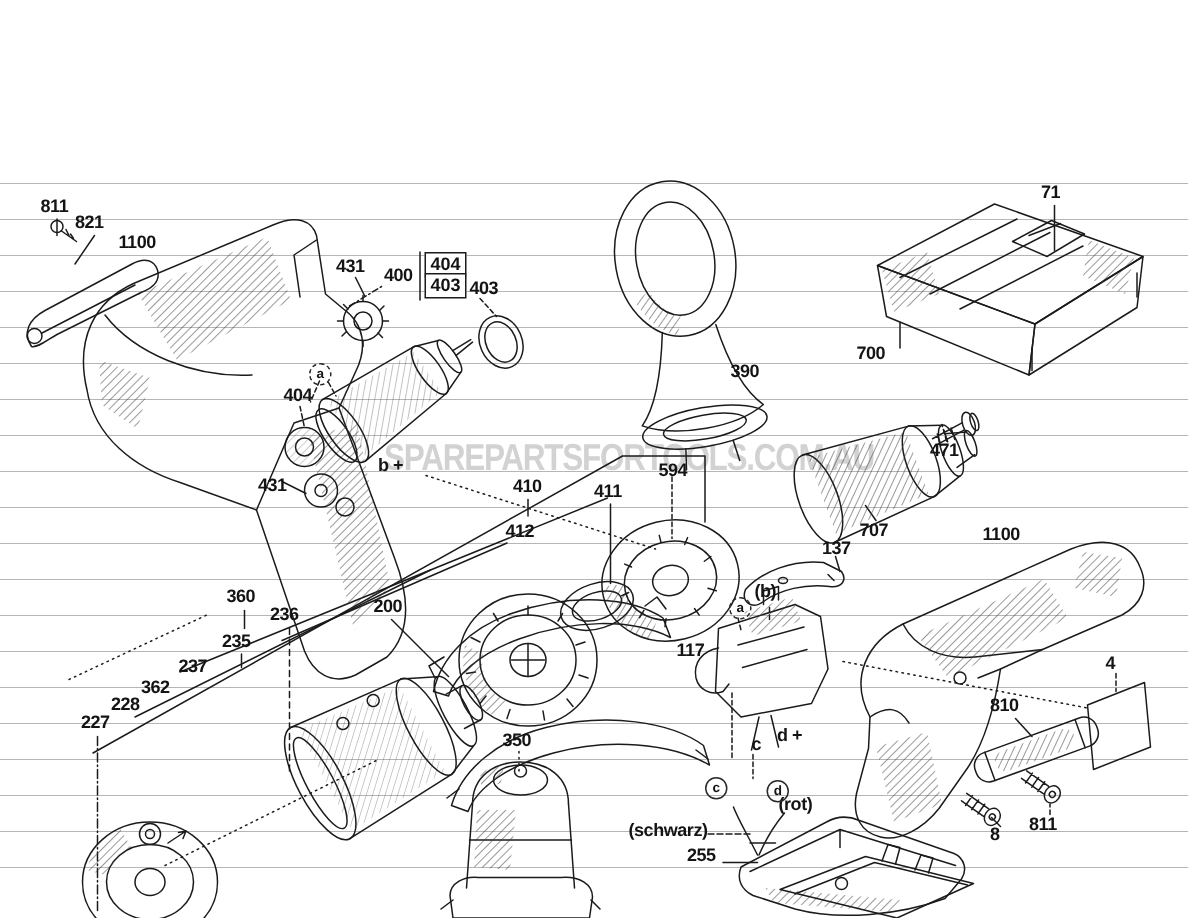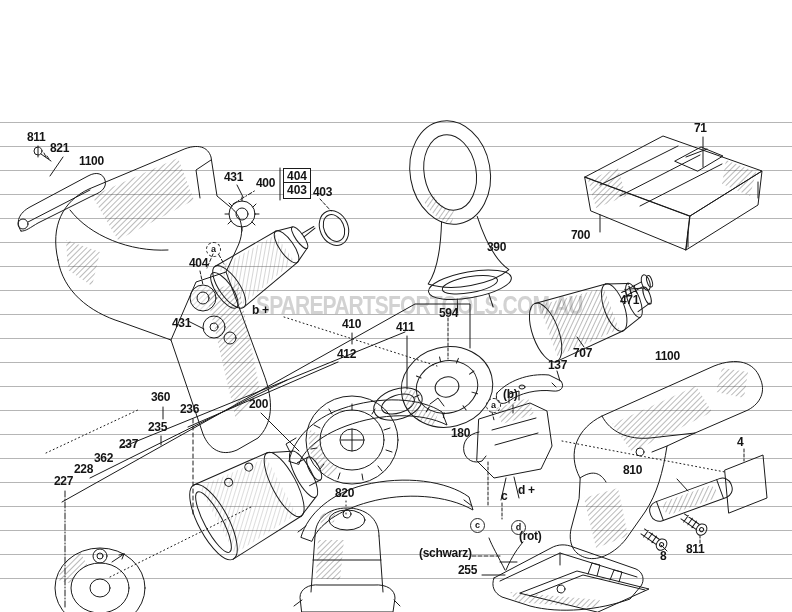--- a/index.html
+++ b/index.html
@@ -311,26 +311,26 @@
   <div class="lbl" style="left:548px;top:359px">137</div>
   <div class="lbl" style="left:655px;top:350px">1100</div>
   <div class="lbl" style="left:151px;top:391px">360</div>
   <div class="lbl" style="left:180px;top:403px">236</div>
   <div class="lbl" style="left:148px;top:421px">235</div>
   <div class="lbl" style="left:119px;top:438px">237</div>
   <div class="lbl" style="left:94px;top:452px">362</div>
   <div class="lbl" style="left:74px;top:463px">228</div>
   <div class="lbl" style="left:54px;top:475px">227</div>
   <div class="lbl" style="left:249px;top:398px">200</div>
-  <div class="lbl" style="left:451px;top:427px">180</div>
+  <div class="lbl" style="left:451px;top:427px">117</div>
   <div class="lbl" style="left:503px;top:388px">(b)</div>
   <div class="lbl circ" style="left:486px;top:398px">a</div>
-  <div class="lbl" style="left:335px;top:487px">820</div>
+  <div class="lbl" style="left:335px;top:487px">350</div>
   <div class="lbl" style="left:737px;top:436px">4</div>
-  <div class="lbl" style="left:623px;top:464px">810</div>
+  <div class="lbl" style="left:660px;top:464px">810</div>
   <div class="lbl" style="left:660px;top:550px">8</div>
   <div class="lbl" style="left:686px;top:543px">811</div>
   <div class="lbl" style="left:419px;top:547px">(schwarz)</div>
   <div class="lbl" style="left:519px;top:530px">(rot)</div>
   <div class="lbl" style="left:458px;top:564px">255</div>
   <div class="lbl circ solid" style="left:470px;top:518px">c</div>
   <div class="lbl circ solid" style="left:511px;top:520px">d</div>
   <div class="lbl" style="left:501px;top:490px">c</div>
   <div class="lbl" style="left:518px;top:484px">d +</div>
 

